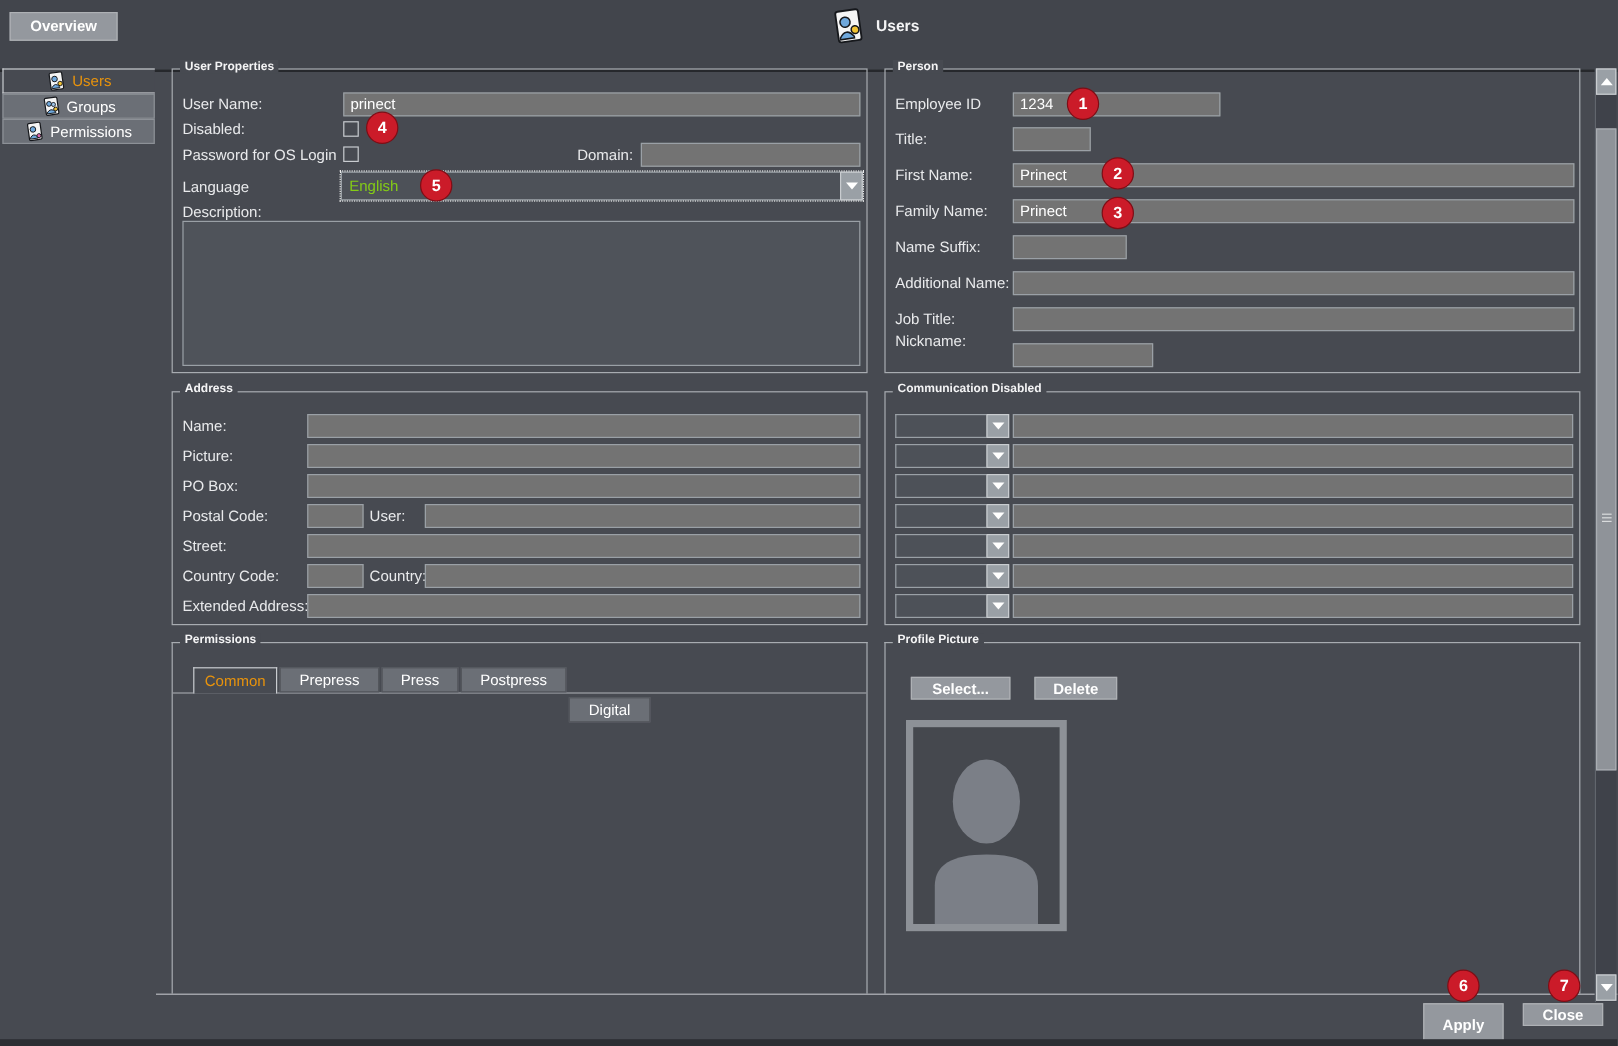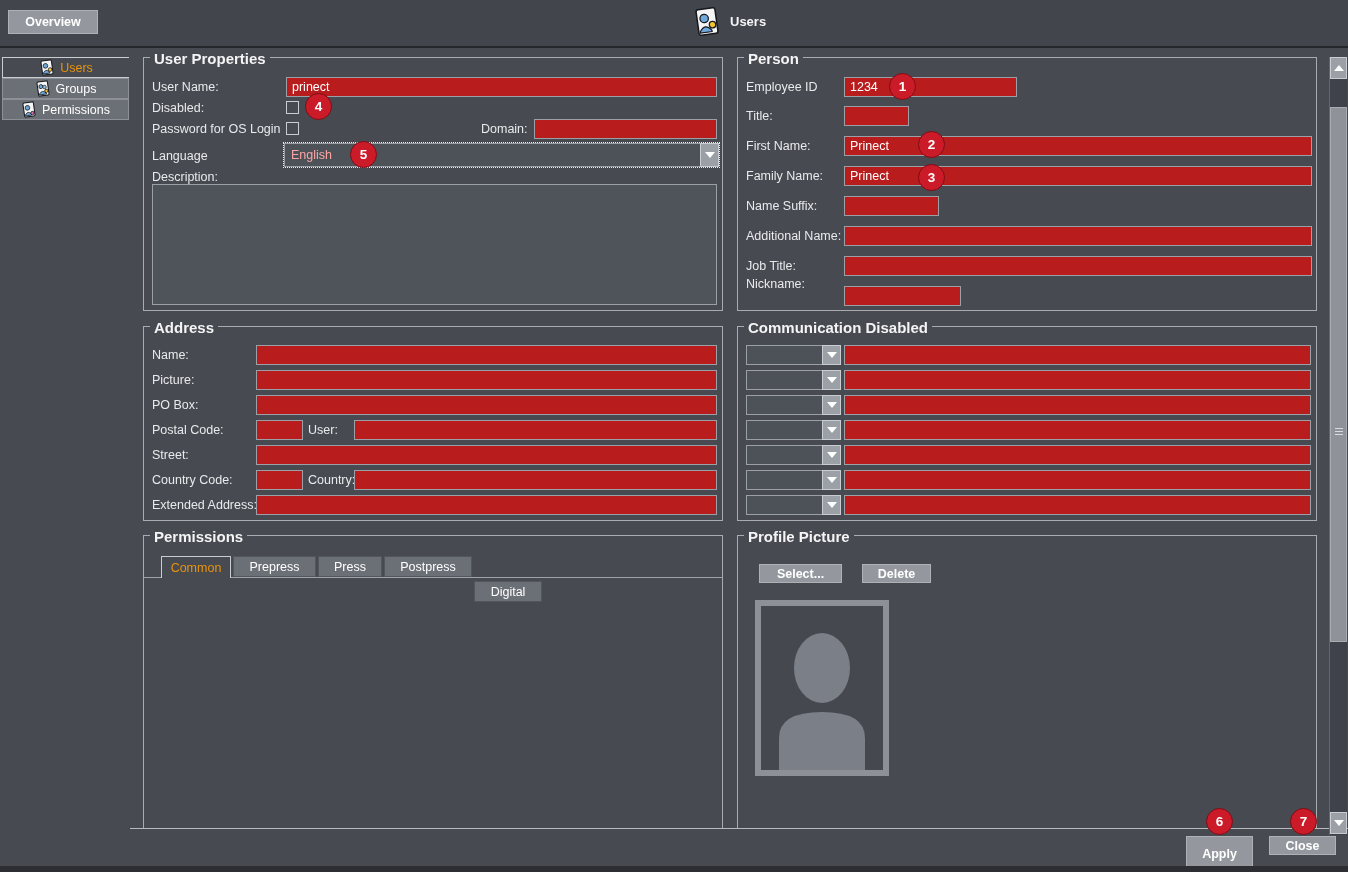--- a/index.html
+++ b/index.html
@@ -2,48 +2,48 @@
 <html><head>
 <meta charset="utf-8">
 <style>
   * { margin:0; padding:0; box-sizing:border-box; }
   html,body { width:1348px; height:872px; }
   body {
     position:relative; background:#474a51; overflow:hidden;
     font-family:"Liberation Sans", sans-serif; color:#e9eaec; font-size:12.5px;
   }
   
-  .topbar { position:absolute; left:0; top:0; width:1348px; height:48px;
+  .topbar { position:absolute; left:0; top:0; width:1348px; height:60px;
             background:#42454c; border-bottom:2px solid #26282c; }
   .btn { background:#94989e; border:1px solid #aeb1b5; color:#fff; font-weight:bold;
          font-size:12.5px; font-family:inherit; display:flex; align-items:center;
          justify-content:center; cursor:default; }
   .overview-btn { position:absolute; left:8px; top:10px; width:90px; height:24px; }
   .title-wrap { position:absolute; left:693px; top:6px; display:flex; align-items:center; gap:9px; }
   .title-text { font-weight:bold; font-size:13px; color:#f4f4f5; }
   
   .side-tab { position:absolute; left:2px; width:127px; height:21px; display:flex;
               align-items:center; justify-content:center; gap:5px; }
   .side-tab.active { background:#474a51; border:1px solid #c9ccd0; border-right:none;
                      color:#e8930c; top:57px; }
   .side-tab.idle { background:#6b6f76; border:1px solid #8d9197; color:#fff; }
   
   .grp { position:absolute; border:1px solid #a8acb1; }
   .grp.noBottom { border-bottom:none; }
   .grp-title { position:absolute; top:-8px; left:6px; background:#474a51; padding:0 4px;
-               font-weight:bold; font-size:15px; color:#f4f4f5; white-space:nowrap; }
+               font-weight:bold; font-size:10px; color:#f4f4f5; white-space:nowrap; }
   .lbl { position:absolute; white-space:nowrap; color:#e9eaec; }
-  .inp { position:absolute; height:20px; background:#b91c1c; border:1px solid #9aa0a6;
+  .inp { position:absolute; height:20px; background:#737373; border:1px solid #9aa0a6;
          color:#fff; font-size:12.5px; font-family:inherit; padding:0 5px; outline:none; }
   textarea.inp { resize:none; padding:3px 5px; background:#4f535a; }
   .chk { position:absolute; width:13px; height:13px; border:1px solid #c9ccd0; background:#474a51; }
   
   .combo { position:absolute; display:flex; }
   .combo .cfield { flex:1; background:#4d5158; border:1px solid #9aa0a6; border-right:none;
-                   color:#fca5a5; display:flex; align-items:center; padding:0 6px; }
+                   color:#84cc16; display:flex; align-items:center; padding:0 6px; }
   .combo .cbtn { width:19px; background:#9aa0a6; border:1px solid #c9ccd0;
                  display:flex; align-items:center; justify-content:center; }
   .tri-down { width:0; height:0; border-left:5px solid transparent;
               border-right:5px solid transparent; border-top:6px solid #fff; }
   .tri-up { width:0; height:0; border-left:5px solid transparent;
             border-right:5px solid transparent; border-bottom:6px solid #fff; }
   .lang-combo { outline:1px dotted #eceded; outline-offset:0px; }
   
   .tabline { position:absolute; left:0; top:41px; width:578px; height:1px; background:#9fa3a8; }
   .ptab { position:absolute; top:20px; height:21px; display:flex; align-items:center;

